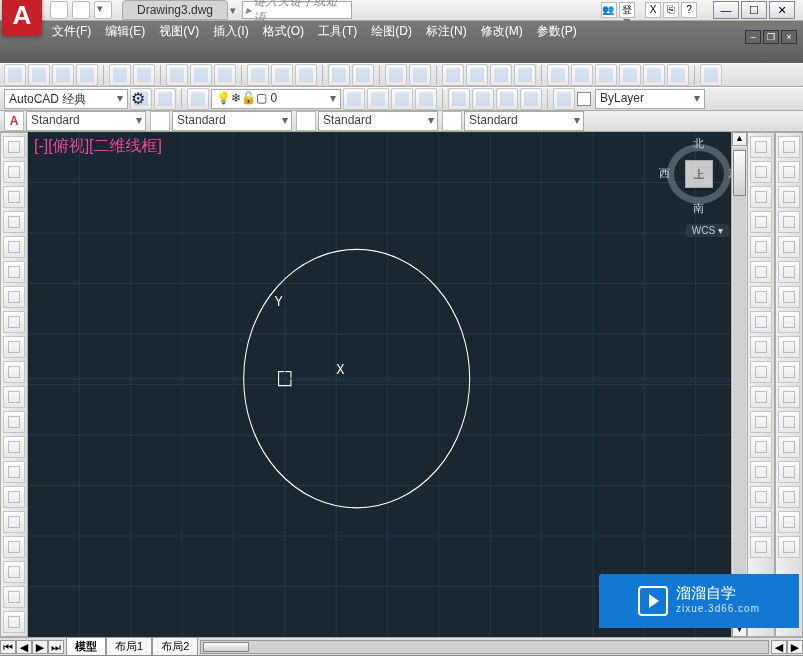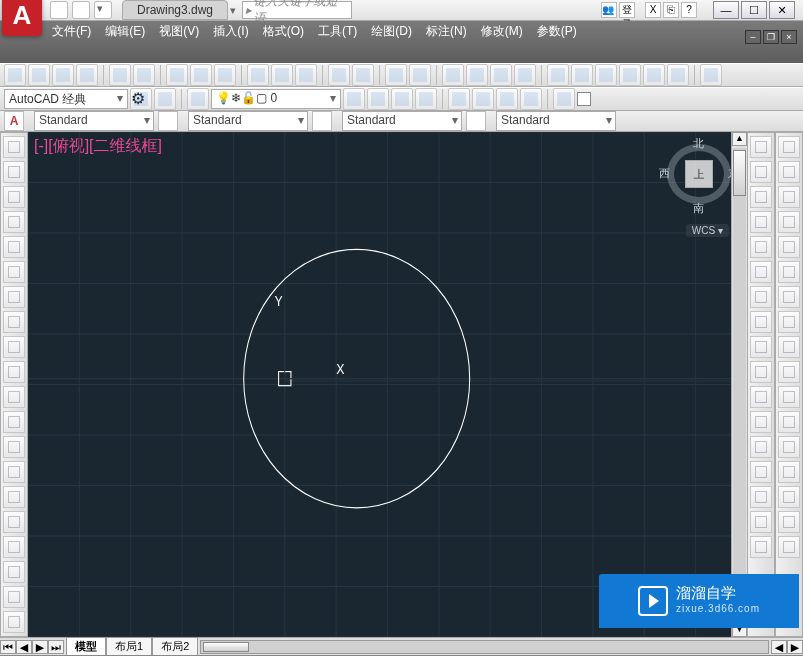--- a/index.html
+++ b/index.html
@@ -33,21 +33,21 @@
   .sep { width:1px; height:20px; background:#bbb; margin:0 3px;}
   .combo { height:20px; border:1px solid #aaa; background:#fff; font-size:12px; padding:1px 18px 1px 4px; position:relative; color:#333;}
   .combo::after{content:"▾"; position:absolute; right:4px; top:1px; color:#666;}
   .chk{width:14px;height:14px;border:1px solid #888;background:#fff;display:inline-block;margin-right:2px;vertical-align:middle;position:relative;}
   .bylayer-combo{flex:0 0 110px;}
 
   
   .stylerow { height:26px; background:linear-gradient(#f0f0f0,#dcdcdc); border-bottom:1px solid #aaa; display:flex; align-items:center; padding:0 4px; gap:4px; font-size:12px;}
   .style-slot{display:flex;align-items:center;gap:2px;}
   .style-slot .ic{width:20px;height:20px;border:1px solid #bbb;background:#fff;}
-  .style-slot .cb{width:120px;height:20px;border:1px solid #aaa;background:#fff;padding:1px 12px 1px 4px;position:relative;color:#444;margin-left:8px;}
+  .style-slot .cb{width:120px;height:20px;border:1px solid #aaa;background:#fff;padding:1px 12px 1px 4px;position:relative;color:#444;}
   .style-slot .cb::after{content:"▾";position:absolute;right:3px;top:1px;color:#666;}
 
   
   .mainwrap { flex:1; display:flex; position:relative; background:#e6e6e6;}
   .vtool { width:28px; background:linear-gradient(90deg,#f0f0f0,#dcdcdc); border:1px solid #aaa; display:flex; flex-direction:column; align-items:center; padding:3px 0; gap:3px;}
   .vtool .t { width:22px; height:22px; border:1px solid #c6c6c6; background:linear-gradient(#fcfcfc,#e8e8e8); position:relative;}
   .vtool .t::before{content:"";position:absolute;inset:4px;border:1px solid #557; opacity:.35;}
   .canvas-area { flex:1; position:relative; background:#1a2730; }
   .viewport-label{position:absolute;top:4px;left:6px;color:#ec4899;font-size:16px;}
   .grid { position:absolute; inset:0; }
@@ -196,20 +196,21 @@
     <div class="tool"></div>
     <div class="tool"></div>
     <div class="sep"></div>
     <div class="tool"></div>
     <div class="tool"></div>
     <div class="tool"></div>
     <div class="tool"></div>
     <div class="sep"></div>
     <div class="tool"></div>
     <span class="chk"></span>
+    <div class="combo bylayer-combo">ByLayer</div>
   </div>
 
   <div class="stylerow">
     <div class="style-slot">
       <div class="ic" style="color:#c33;font-weight:bold;text-align:center;line-height:18px">A</div>
       <div class="cb">Standard</div>
     </div>
     <div class="style-slot">
       <div class="ic"></div>
       <div class="cb">Standard</div>

